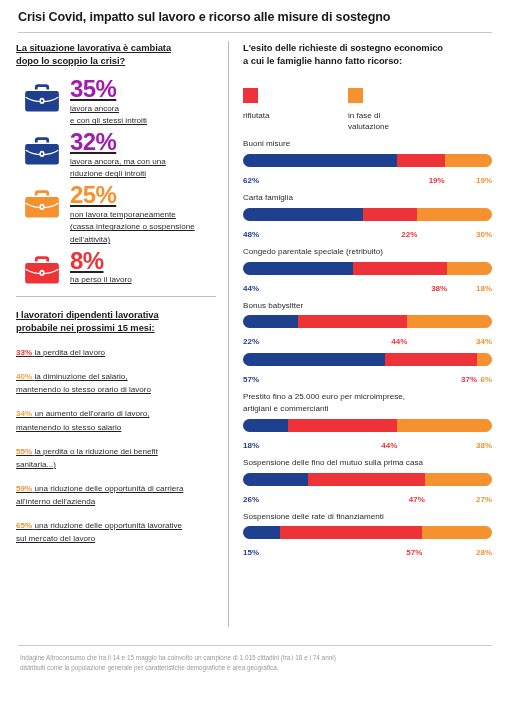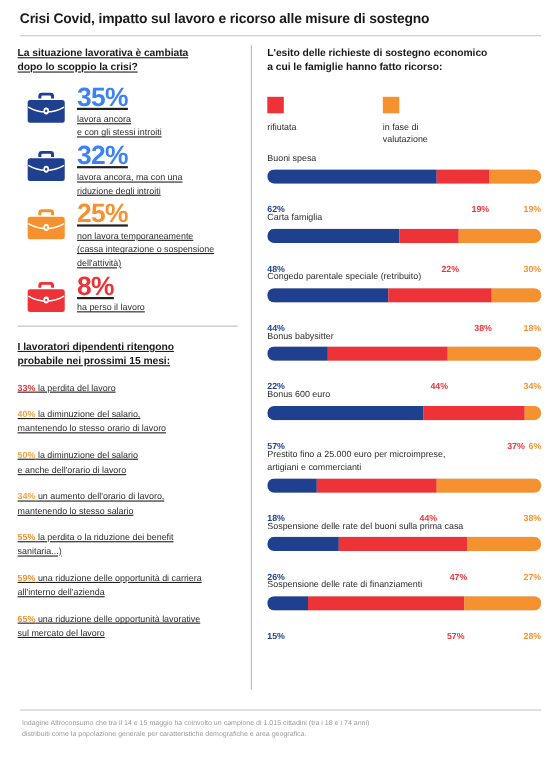--- a/index.html
+++ b/index.html
@@ -97,21 +97,21 @@
   .stat-text {
     flex: 1;
     padding-left: 2px;
   }
   .stat-pct {
     font-size: 24px;
     font-weight: bold;
     line-height: 1.02;
     letter-spacing: -0.6px;
   }
-  .stat-pct.blue { color: #3b82f6; }
+  .stat-pct.blue { color: #a21caf; }
   .stat-pct.orange { color: #f5922f; }
   .stat-pct.red { color: #ee3338; }
   .stat-desc {
     font-size: 8.1px;
     line-height: 1.58;
     color: #2c2c2c;
     margin-top: 1px;
   }
   .stat-desc div { white-space: nowrap; }
 
@@ -194,21 +194,21 @@
 
   .bar-values {
     position: relative;
     height: 12px;
     margin-top: 3px;
     font-size: 8px;
     font-weight: bold;
   }
   .bv {
     position: absolute;
-    top: 16px;
+    top: 6px;
     white-space: nowrap;
     text-align: center;
   }
   .bv.v-blue { color: #1f3f8f; left: 0; }
   .bv.v-red { color: #ee3338; transform: translateX(-100%); }
   .bv.v-orange { color: #f5922f; right: 0; }
 
   
   .footer-rule {
     height: 1px;
@@ -313,35 +313,31 @@
               <div class="stat-desc">
                 <div>ha perso il lavoro</div>
               </div>
             </div>
           </div>
         </div>
 
       <div class="rule-h"></div>
 
       <div class="section-head likely-head">
-        <div>I lavoratori dipendenti ritengono</div>
+        <div>I lavoratori dipendenti lavorativa</div>
         <div>probabile nei prossimi 15 mesi:</div>
       </div>
 
       <div class="likely-list" id="likely-container">
           <div class="likely-item c-red">
             <div><span class="lk">33%</span> <span>la perdita del lavoro</span></div>
           </div>
           <div class="likely-item c-or1">
             <div><span class="lk">40%</span> <span>la diminuzione del salario,</span></div>
             <div>mantenendo lo stesso orario di lavoro</div>
-          </div>
-          <div class="likely-item c-or1">
-            <div><span class="lk">50%</span> <span>la diminuzione del salario</span></div>
-            <div>e anche dell'orario di lavoro</div>
           </div>
           <div class="likely-item c-or1">
             <div><span class="lk">34%</span> <span>un aumento dell'orario di lavoro,</span></div>
             <div>mantenendo lo stesso salario</div>
           </div>
           <div class="likely-item c-or2">
             <div><span class="lk">55%</span> <span>la perdita o la riduzione dei benefit</span></div>
             <div>sanitaria...)</div>
           </div>
           <div class="likely-item c-or2">
@@ -371,21 +367,21 @@
           </div>
           <div class="legend-item">
             <span class="swatch" style="background: rgb(245, 146, 47);"></span>
             <div class="legend-label">in fase di valutazione</div>
           </div>
         </div>
 
       <div class="bars" id="bars-container">
           <div class="bar-block">
             <div class="bar-label">
-              <div>Buoni spesa</div>
+              <div>Buoni misure</div>
             </div>
             <div class="bar-track">
               <div class="seg s-blue" style="width: 62%;"></div>
               <div class="seg s-red" style="width: 19%;"></div>
               <div class="seg s-orange" style="width: 19%;"></div>
             </div>
             <div class="bar-values">
               <span class="bv v-blue">62%</span>
               <span class="bv v-red" style="left: 81%;">19%</span>
               <span class="bv v-orange">19%</span>
@@ -430,23 +426,20 @@
               <div class="seg s-red" style="width: 44%;"></div>
               <div class="seg s-orange" style="width: 34%;"></div>
             </div>
             <div class="bar-values">
               <span class="bv v-blue">22%</span>
               <span class="bv v-red" style="left: 66%;">44%</span>
               <span class="bv v-orange">34%</span>
             </div>
           </div>
           <div class="bar-block">
-            <div class="bar-label">
-              <div>Bonus 600 euro</div>
-            </div>
             <div class="bar-track">
               <div class="seg s-blue" style="width: 57%;"></div>
               <div class="seg s-red" style="width: 37%;"></div>
               <div class="seg s-orange" style="width: 6%;"></div>
             </div>
             <div class="bar-values">
               <span class="bv v-blue">57%</span>
               <span class="bv v-red" style="left: 94%;">37%</span>
               <span class="bv v-orange">6%</span>
             </div>
@@ -462,21 +455,21 @@
               <div class="seg s-orange" style="width: 38%;"></div>
             </div>
             <div class="bar-values">
               <span class="bv v-blue">18%</span>
               <span class="bv v-red" style="left: 62%;">44%</span>
               <span class="bv v-orange">38%</span>
             </div>
           </div>
           <div class="bar-block">
             <div class="bar-label">
-              <div>Sospensione delle rate del buoni sulla prima casa</div>
+              <div>Sospensione delle fino del mutuo sulla prima casa</div>
             </div>
             <div class="bar-track">
               <div class="seg s-blue" style="width: 26%;"></div>
               <div class="seg s-red" style="width: 47%;"></div>
               <div class="seg s-orange" style="width: 27%;"></div>
             </div>
             <div class="bar-values">
               <span class="bv v-blue">26%</span>
               <span class="bv v-red" style="left: 73%;">47%</span>
               <span class="bv v-orange">27%</span>

